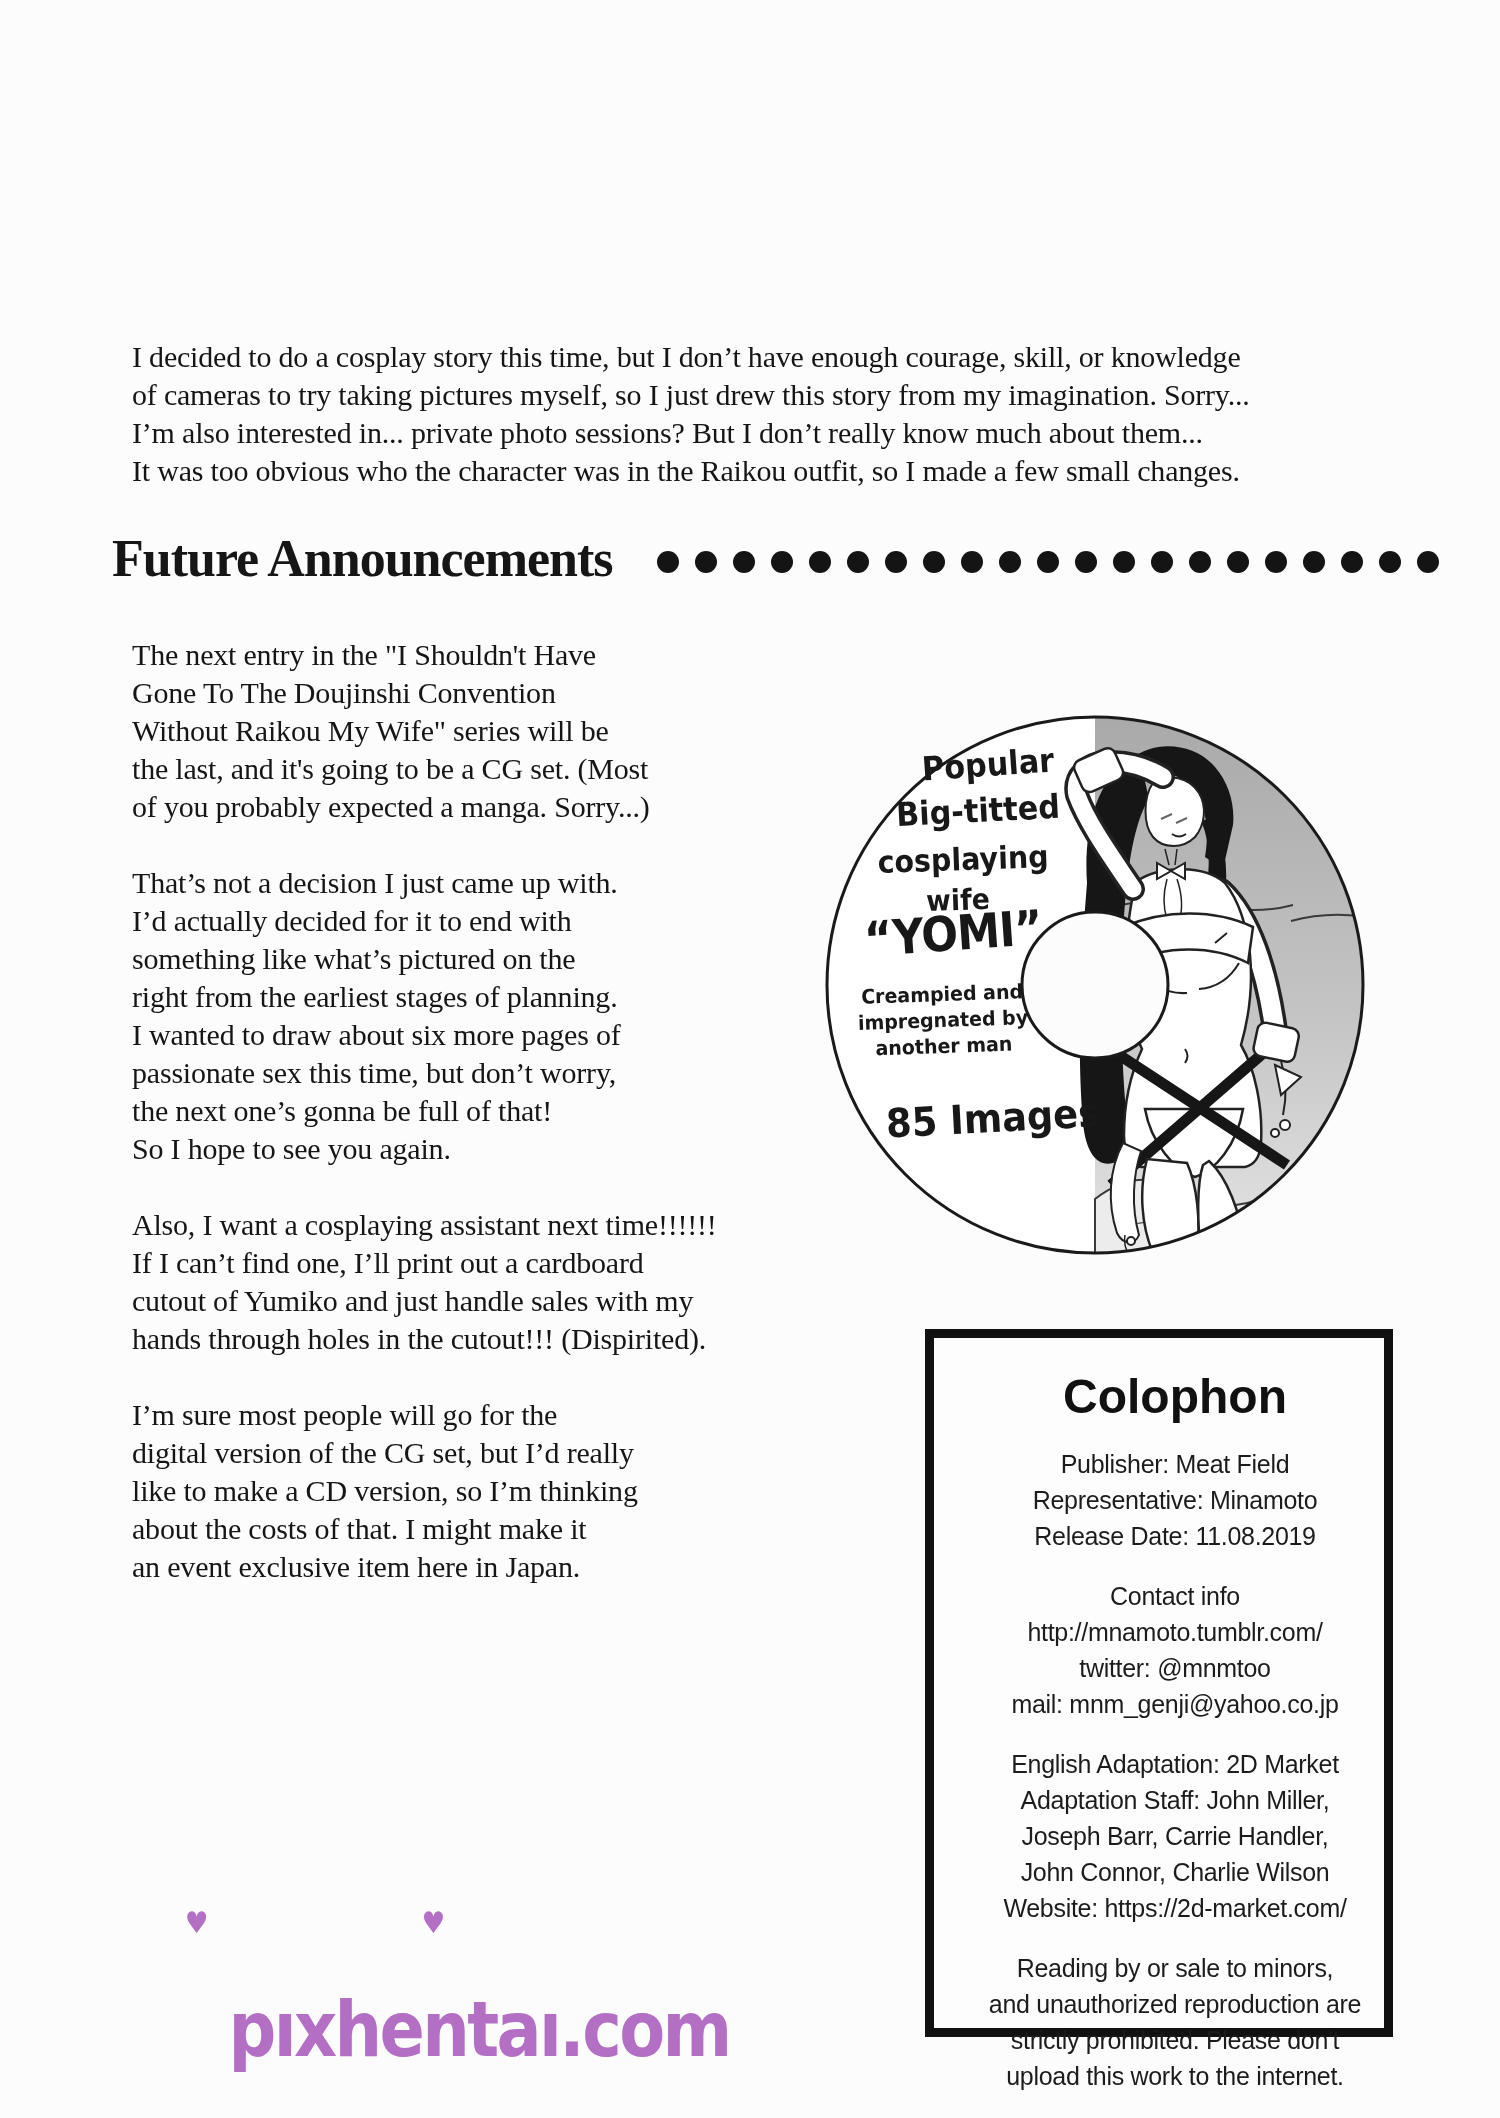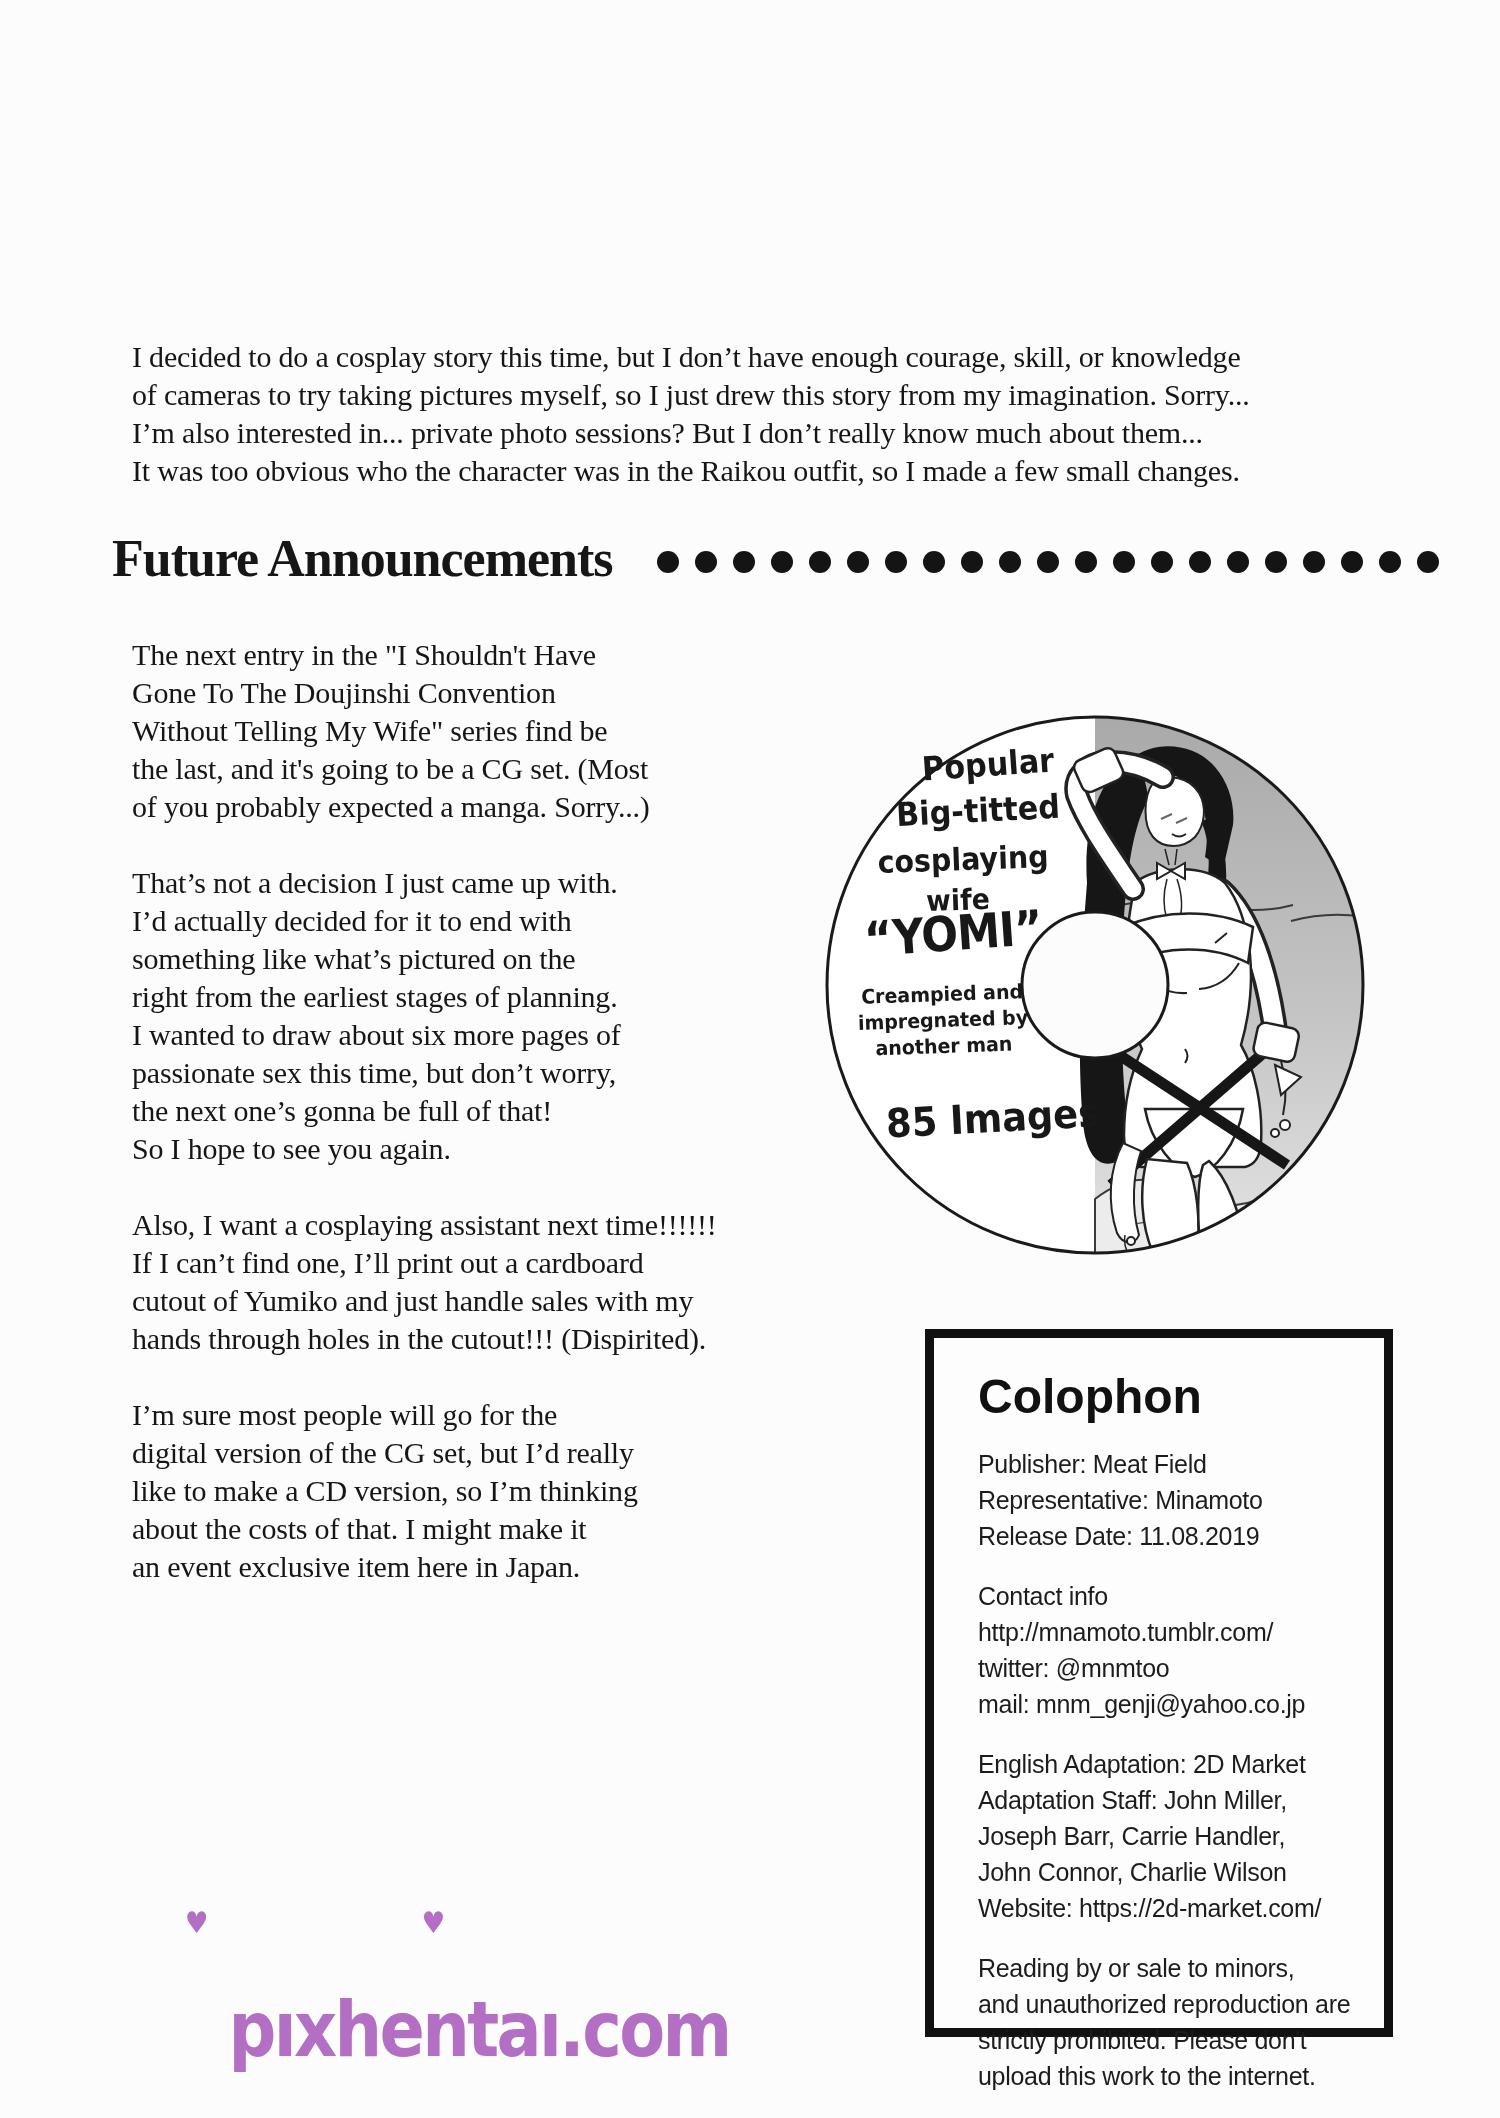--- a/index.html
+++ b/index.html
@@ -50,21 +50,21 @@
     transform:rotate(-4deg) scaleX(.9);letter-spacing:-1px;}
   .cd-tagline{left:0px;top:268px;width:240px;font-size:20px;line-height:26px;
     transform:rotate(-2deg) scaleX(.95);font-weight:700;}
   .cd-count{left:30px;top:382px;width:280px;font-size:40px;
     transform:rotate(-3deg) scaleX(.92);}
   
   .colophon{
     position:absolute;left:925px;top:1329px;width:468px;height:708px;
     box-sizing:border-box;border:9px solid #111;background:#fdfdfd;
     padding:32px 12px 0 44px;
-    font-family:"Liberation Sans", sans-serif;color:#1c1c1c;
+    font-family:"Liberation Sans", sans-serif;color:#1c1c1c;text-align:center;
   }
   .colophon h2{
     margin:0 0 22px 0;font-size:48px;line-height:54px;font-weight:bold;color:#111;
   }
   .colophon p{
     margin:0 0 24px 0;font-size:25px;line-height:36px;
     letter-spacing:-0.3px;white-space:pre;
   }
   .colophon p.warning{font-weight:normal;}
   
@@ -114,21 +114,21 @@
         <span class="dot"></span>
         <span class="dot"></span>
         <span class="dot"></span>
         <span class="dot"></span>
       </div>
   </div>
 
   <div class="left-col">
     <p>The next entry in the "I Shouldn't Have
 Gone To The Doujinshi Convention
-Without Telling My Wife" series find be
+Without Raikou My Wife" series will be
 the last, and it's going to be a CG set. (Most
 of you probably expected a manga. Sorry...)</p>
     <p>That’s not a decision I just came up with.
 I’d actually decided for it to end with
 something like what’s pictured on the
 right from the earliest stages of planning.
 I wanted to draw about six more pages of
 passionate sex this time, but don’t worry,
 the next one’s gonna be full of that!
 So I hope to see you again.</p>

